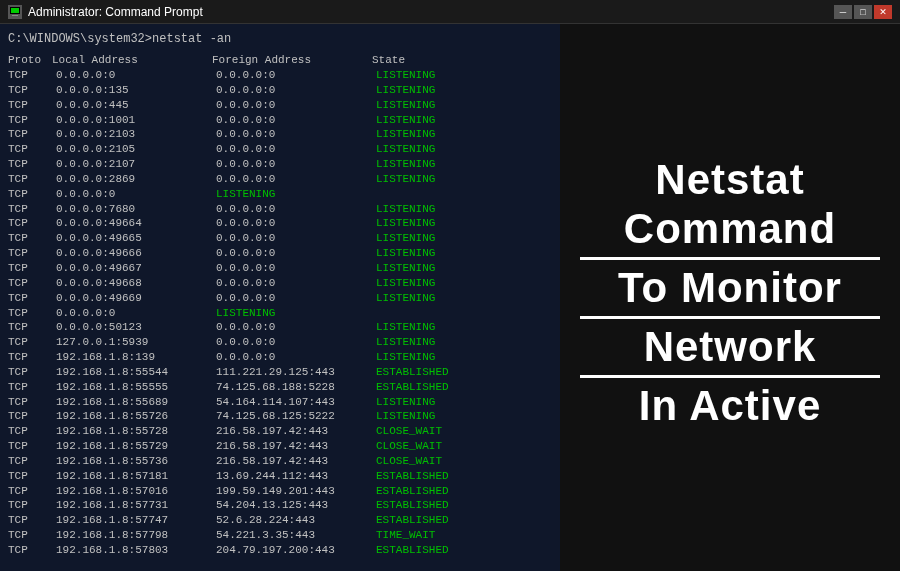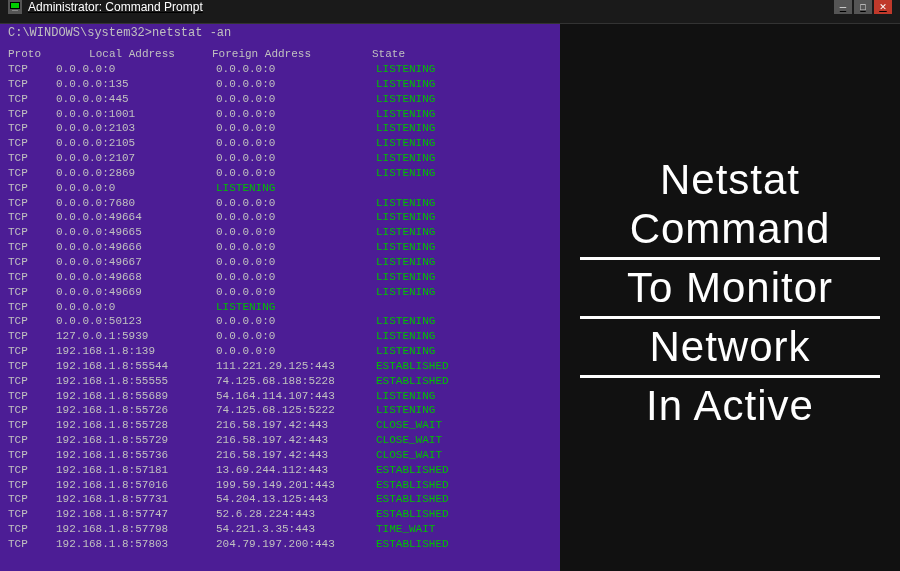--- a/index.html
+++ b/index.html
@@ -9,25 +9,24 @@
       overflow: hidden;
       background: #000;
       font-family: 'Courier New', Courier, monospace;
     }
 
     
     .title-bar {
       background: #1a1a1a;
       height: 24px;
       display: flex;
-      align-items: flex-start;
+      align-items: center;
       padding: 0 8px;
       gap: 6px;
       border-bottom: 1px solid #333;
-      text-decoration: underline;
     }
     .title-bar-icon {
       width: 14px;
       height: 14px;
       display: flex;
       align-items: center;
       justify-content: center;
     }
     .title-bar-text {
       color: #fff;
@@ -57,22 +56,22 @@
     .main-container {
       display: flex;
       height: calc(571px - 24px);
       background: #0c0c0c;
     }
 
     
     .terminal {
       width: 560px;
       height: 100%;
-      background: #4c1d95;
-      padding: 2px 8px;
+      background: #0f172a;
+      padding: 8px 8px;
       overflow: hidden;
       flex-shrink: 0;
     }
 
     .cmd-prompt {
       color: #c0c0c0;
       font-size: 12px;
       margin-bottom: 8px;
     }
 
@@ -83,21 +82,21 @@
     }
 
     .table-header {
       display: flex;
       color: #c0c0c0;
       font-size: 11px;
       margin-bottom: 2px;
     }
 
     .col-proto { width: 44px; }
-    .col-local { width: 160px; text-align: center; }
+    .col-local { width: 160px; }
     .col-foreign { width: 160px; }
     .col-state { width: 120px; }
 
     .table-rows {
       font-size: 11px;
     }
 
     .row {
       display: flex;
       line-height: 1.35;
@@ -117,21 +116,21 @@
       background: #111;
       display: flex;
       align-items: center;
       justify-content: center;
       padding: 20px;
     }
 
     .overlay-title {
       color: #fff;
       font-size: 42px;
-      font-weight: 400;
+      font-weight: 700;
       font-family: Impact, 'Arial Black', Arial, sans-serif;
       text-align: center;
       line-height: 1.15;
       text-transform: none;
       letter-spacing: 1px;
     }
 
     .overlay-title .line {
       display: block;
       border-bottom: 3px solid #fff;

